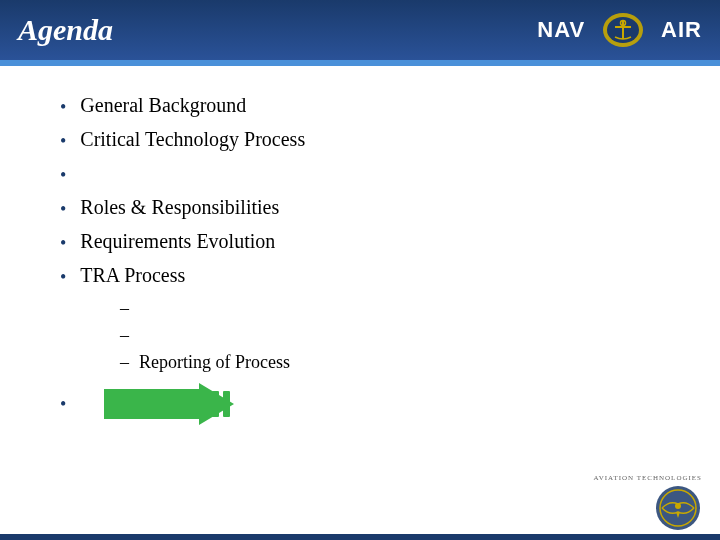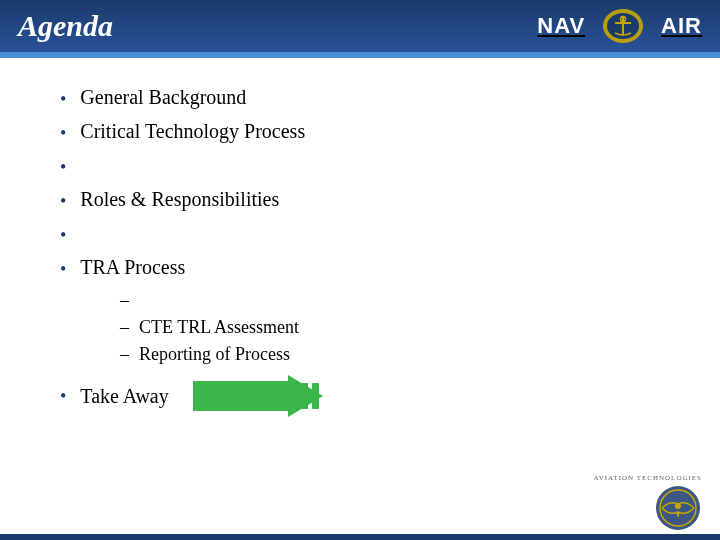--- a/index.html
+++ b/index.html
@@ -10,42 +10,41 @@
       font-family: 'Times New Roman', Times, serif;
       background: #ffffff;
       overflow: hidden;
       position: relative;
     }
 
     
     .header {
       background: linear-gradient(to bottom, #1a3a6b, #2a5298);
       width: 100%;
-      height: 52px;
+      height: 60px;
       display: flex;
       align-items: center;
       justify-content: space-between;
       padding: 0 18px;
       position: relative;
     }
 
     .header-title {
       color: #ffffff;
       font-size: 30px;
       font-weight: bold;
       font-style: italic;
       font-family: 'Times New Roman', serif;
     }
 
     
     .navair-logo {
       display: flex;
       align-items: center;
       gap: 16px;
-      text-decoration: underline;
     }
 
     .navair-text {
       color: #ffffff;
       font-size: 22px;
       font-weight: bold;
       letter-spacing: 1px;
       font-family: Arial, sans-serif;
     }
 
@@ -186,44 +185,43 @@
     </li>
     <li>
       <span class="bullet">•</span>
     </li>
     <li>
       <span class="bullet">•</span>
       <span>Roles &amp; Responsibilities</span>
     </li>
     <li>
       <span class="bullet">•</span>
+      <span>Requirements Evolution</span>
     </li>
     <li>
       <span class="bullet">•</span>
       <span>TRA Process</span>
     </li>
   </ul>
 
   <ul class="sub-list">
     <li>
       <span class="dash">–</span>
     </li>
     <li>
       <span class="dash">–</span>
-      <span>CTE TRL Assessment</span>
     </li>
     <li>
       <span class="dash">–</span>
       <span>Reporting of Process</span>
     </li>
   </ul>
 
   <div style="display:flex; align-items:center; margin-left:0;">
     <span class="bullet" style="color:#1a3a6b; font-size:18px; margin-right:14px; margin-left:0;">•</span>
-    <span class="take-away-text">Take Away</span>
 
     <div class="arrow-container" style="margin-left:24px;">
       <svg width="130" height="42" viewBox="0 0 130 42" xmlns="http://www.w3.org/2000/svg">
 
         <polygon points="0,6 95,6 95,0 130,21 95,42 95,36 0,36" fill="#3ab54a"></polygon>
 
         <rect x="108" y="8" width="7" height="26" fill="#3ab54a" rx="1"></rect>
         <rect x="119" y="8" width="7" height="26" fill="#3ab54a" rx="1"></rect>
       </svg>
     </div>

